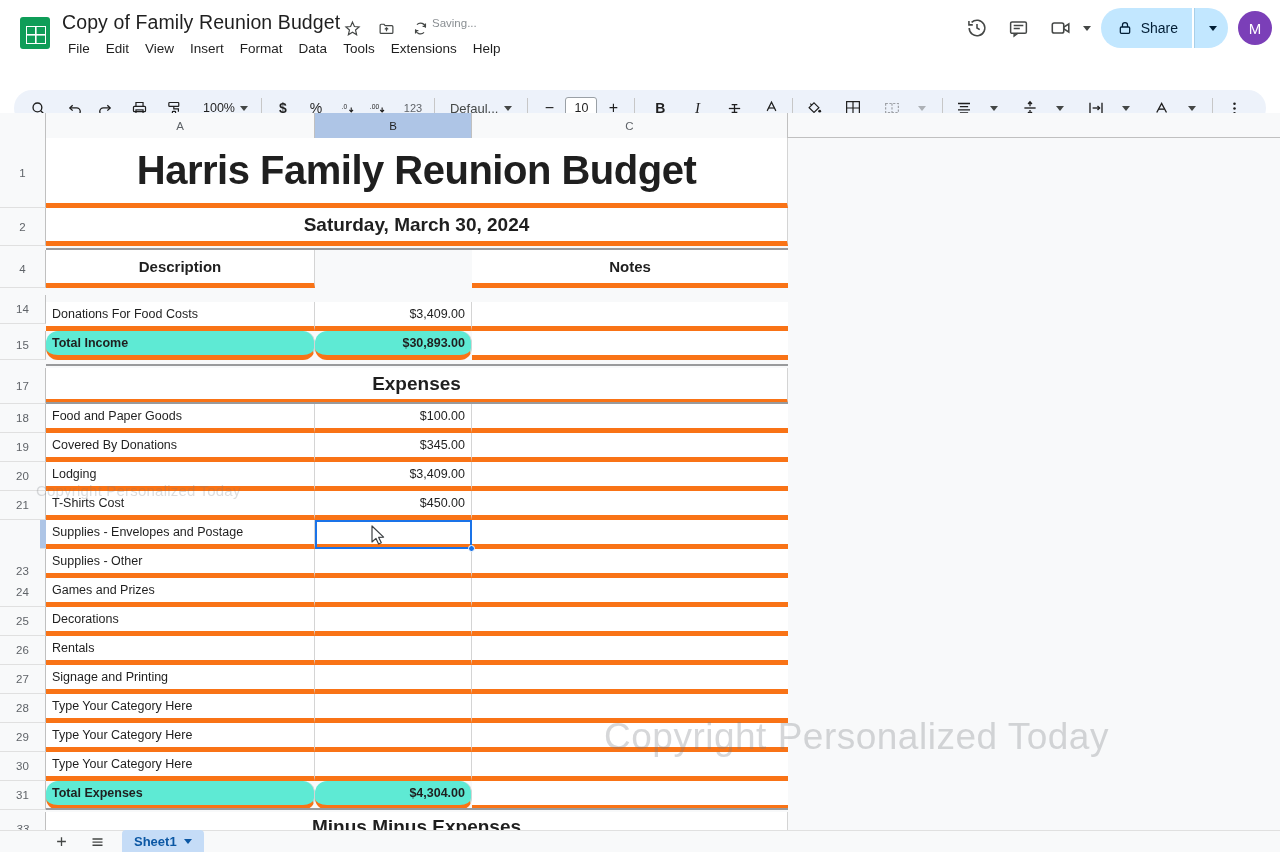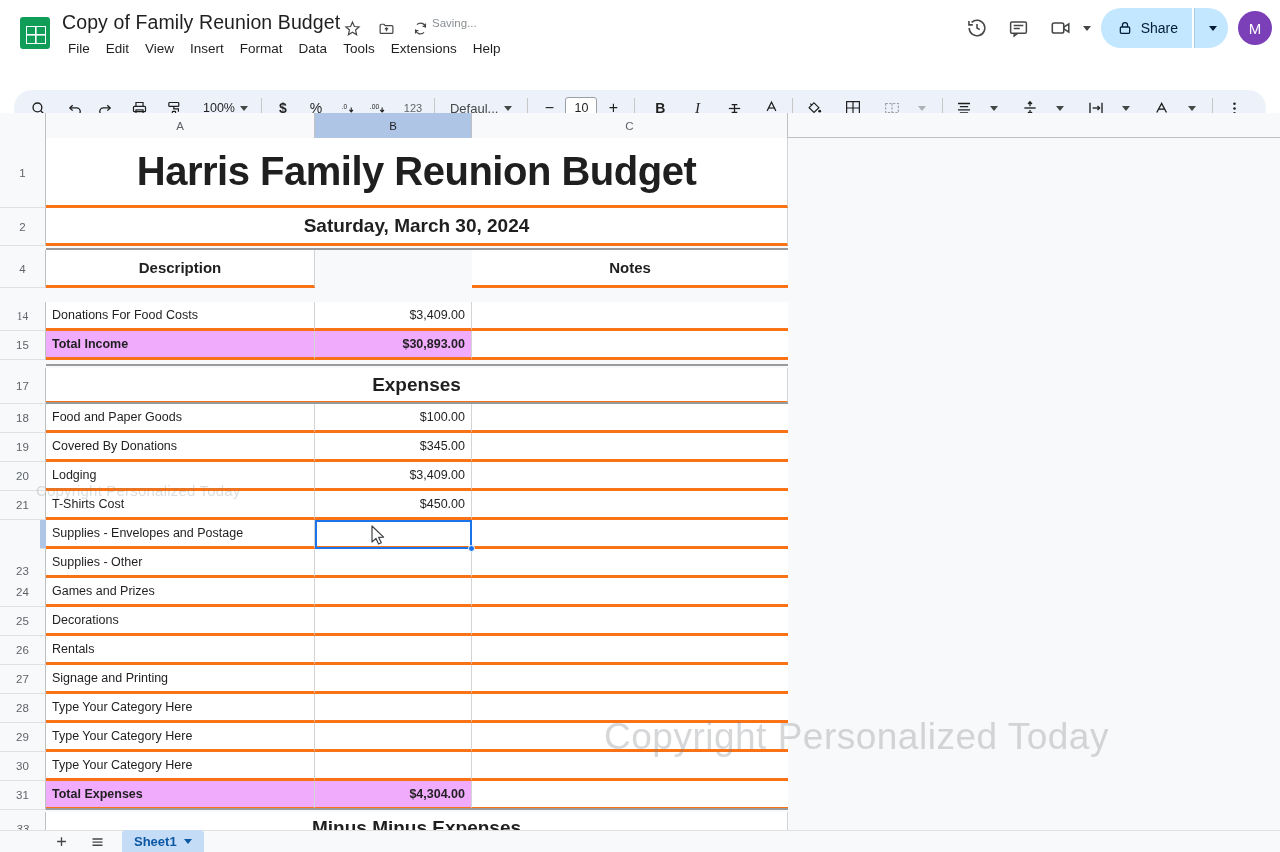--- a/index.html
+++ b/index.html
@@ -137,26 +137,26 @@
     cursor: pointer;
   }
   .rowhead.active { background: #aec5e6; color: #0b57a4; font-weight: 700; }
 
   .cell {
     position: absolute;
     display: flex; align-items: center;
     font-size: 12.5px; color: #1f1f1f;
     background: #ffffff;
     border-right: 1px solid #d4d4d4;
-    border-bottom: 3px solid #f97316;
+    border-bottom: 5px solid #f97316;
     padding: 0 6px;
     overflow: hidden; white-space: nowrap;
     cursor: cell;
   }
-  .cell.shade { background: #f0abfc; }
+  .cell.shade { background: #5eead4; border-radius: 12px; }
   .cell.bold { font-weight: 700; }
   .cell.right { justify-content: flex-end; }
   .cell.title-big {
     font-size: 40px; font-weight: 700; justify-content: center;
     letter-spacing: -.5px;
   }
   .cell.subtitle {
     font-size: 19px; font-weight: 700; justify-content: center;
   }
   .cell.header-c { font-size: 15px; font-weight: 700; justify-content: center; }
@@ -471,21 +471,21 @@
   </div>
 
   <div class="grid" id="grid">
       <div class="rowhead" style="top: 0px; height: 70px;">1</div>
       <div class="cell title-big" style="left: 46px; top: 0px; width: 742px; height: 70px;">Harris Family Reunion Budget</div>
       <div class="rowhead" style="top: 70px; height: 38px;">2</div>
       <div class="cell subtitle" style="left: 46px; top: 70px; width: 742px; height: 38px;">Saturday, March 30, 2024</div>
       <div class="rowhead" style="top: 112px; height: 38px;">4</div>
       <div class="cell header-c" style="left: 46px; top: 112px; width: 269px; height: 38px;">Description</div>
       <div class="cell header-c noborder-r" style="left: 472px; top: 112px; width: 316px; height: 38px;">Notes</div>
-      <div class="rowhead" style="top: 164px; height: 29px; font-family: Liberation Serif, serif;">14</div>
+      <div class="rowhead" style="top: 157px; height: 29px;">14</div>
       <div class="cell left" style="left: 46px; top: 164px; width: 269px; height: 29px;">Donations For Food Costs</div>
       <div class="cell right" style="left: 315px; top: 164px; width: 157px; height: 29px;">$3,409.00</div>
       <div class="cell noborder-r" style="left: 472px; top: 164px; width: 316px; height: 29px;"></div>
       <div class="rowhead" style="top: 193px; height: 29px;">15</div>
       <div class="cell left shade bold" style="left: 46px; top: 193px; width: 269px; height: 29px;">Total Income</div>
       <div class="cell right shade bold" style="left: 315px; top: 193px; width: 157px; height: 29px;">$30,893.00</div>
       <div class="cell noborder-r" style="left: 472px; top: 193px; width: 316px; height: 29px;"></div>
       <div class="rowhead" style="top: 230px; height: 36px;">17</div>
       <div class="cell section" style="left: 46px; top: 230px; width: 742px; height: 36px;">Expenses</div>
       <div class="rowhead" style="top: 266px; height: 29px;">18</div>

